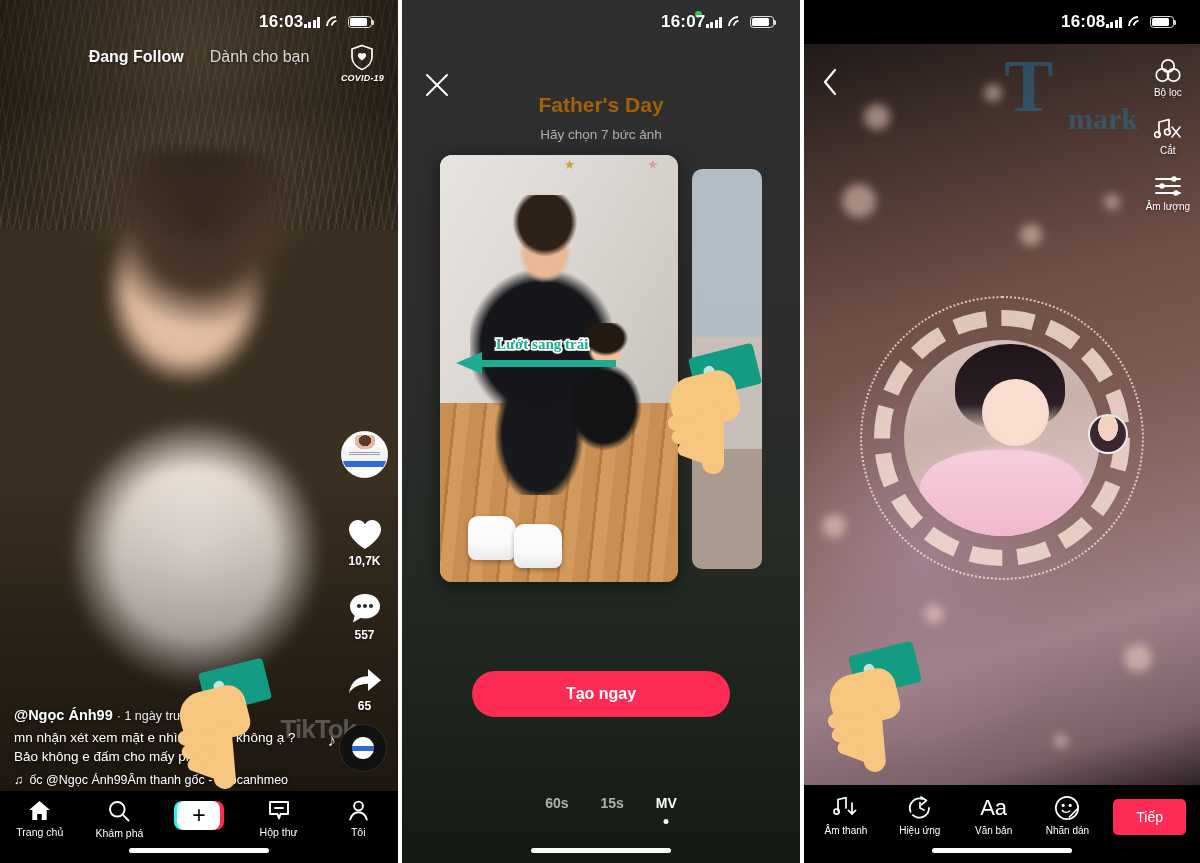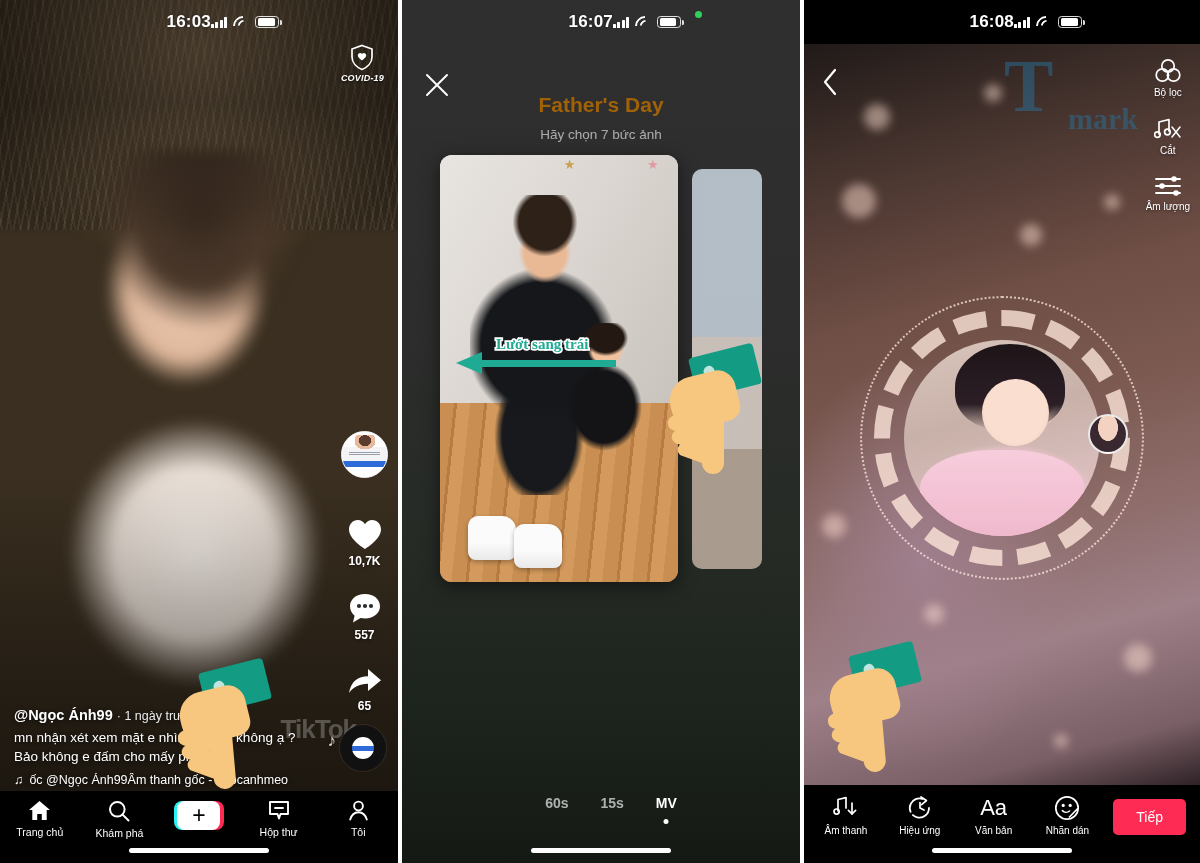--- a/index.html
+++ b/index.html
@@ -26,21 +26,21 @@
   #panel1 { width: 398px; }
   .gap { flex: 0 0 4px; background: #fff; height: 863px; }
   #panel2 { width: 398px; }
   #panel3 { width: 396px; }
 
   
   .statusbar {
     position: absolute; top: 0; left: 0; right: 0;
     height: 44px;
     display: flex; align-items: center;
-    justify-content: center;
+    justify-content: flex-end;
     padding: 0 26px 0 30px;
     z-index: 40;
     color: #fff;
     margin-left: 44px;
   }
   .sb-time {
     font-size: 17px; font-weight: bold;
     letter-spacing: .2px;
     text-shadow: 0 0 3px rgba(0,0,0,.45);
   }
@@ -456,20 +456,24 @@
             <i></i>
             <i></i>
           </div>
         <div class="wifi"></div>
         <div class="batt">
             <i style="width:88%"></i>
           </div>
       </div>
     </div>
 
+    <div class="feed-tabs">
+      <div class="feed-tab active">Đang Follow</div>
+      <div class="feed-tab">Dành cho bạn</div>
+    </div>
 
     <div class="covid">
       <svg width="24" height="27" viewBox="0 0 24 27">
         <path d="M12 1.5 L22 5 V13 C22 19 17 23.5 12 25.5 C7 23.5 2 19 2 13 V5 Z" fill="none" stroke="#fff" stroke-width="1.7"></path>
         <path d="M12 16.5 C12 16.5 7.8 13.9 7.8 11.3 C7.8 9.9 8.9 8.9 10.1 8.9 C10.9 8.9 11.6 9.35 12 10 C12.4 9.35 13.1 8.9 13.9 8.9 C15.1 8.9 16.2 9.9 16.2 11.3 C16.2 13.9 12 16.5 12 16.5 Z" fill="#fff"></path>
       </svg>
       <div class="covid-label">COVID-19</div>
     </div>
 
     <div class="side-actions">
@@ -619,20 +623,21 @@
 
     <div class="hand hand2" style="left:260px; top:350px;">
       <div class="cuff"></div>
       <div class="palm"></div>
       <div class="f f1"></div>
       <div class="f f2"></div>
       <div class="f f3"></div>
       <div class="index"></div>
     </div>
 
+    <div class="cta">Tạo ngay</div>
 
     <div class="modes">
       <div class="mode">60s</div>
       <div class="mode">15s</div>
       <div class="mode active">MV</div>
     </div>
 
     <div class="home-ind"></div>
   </div>
 

